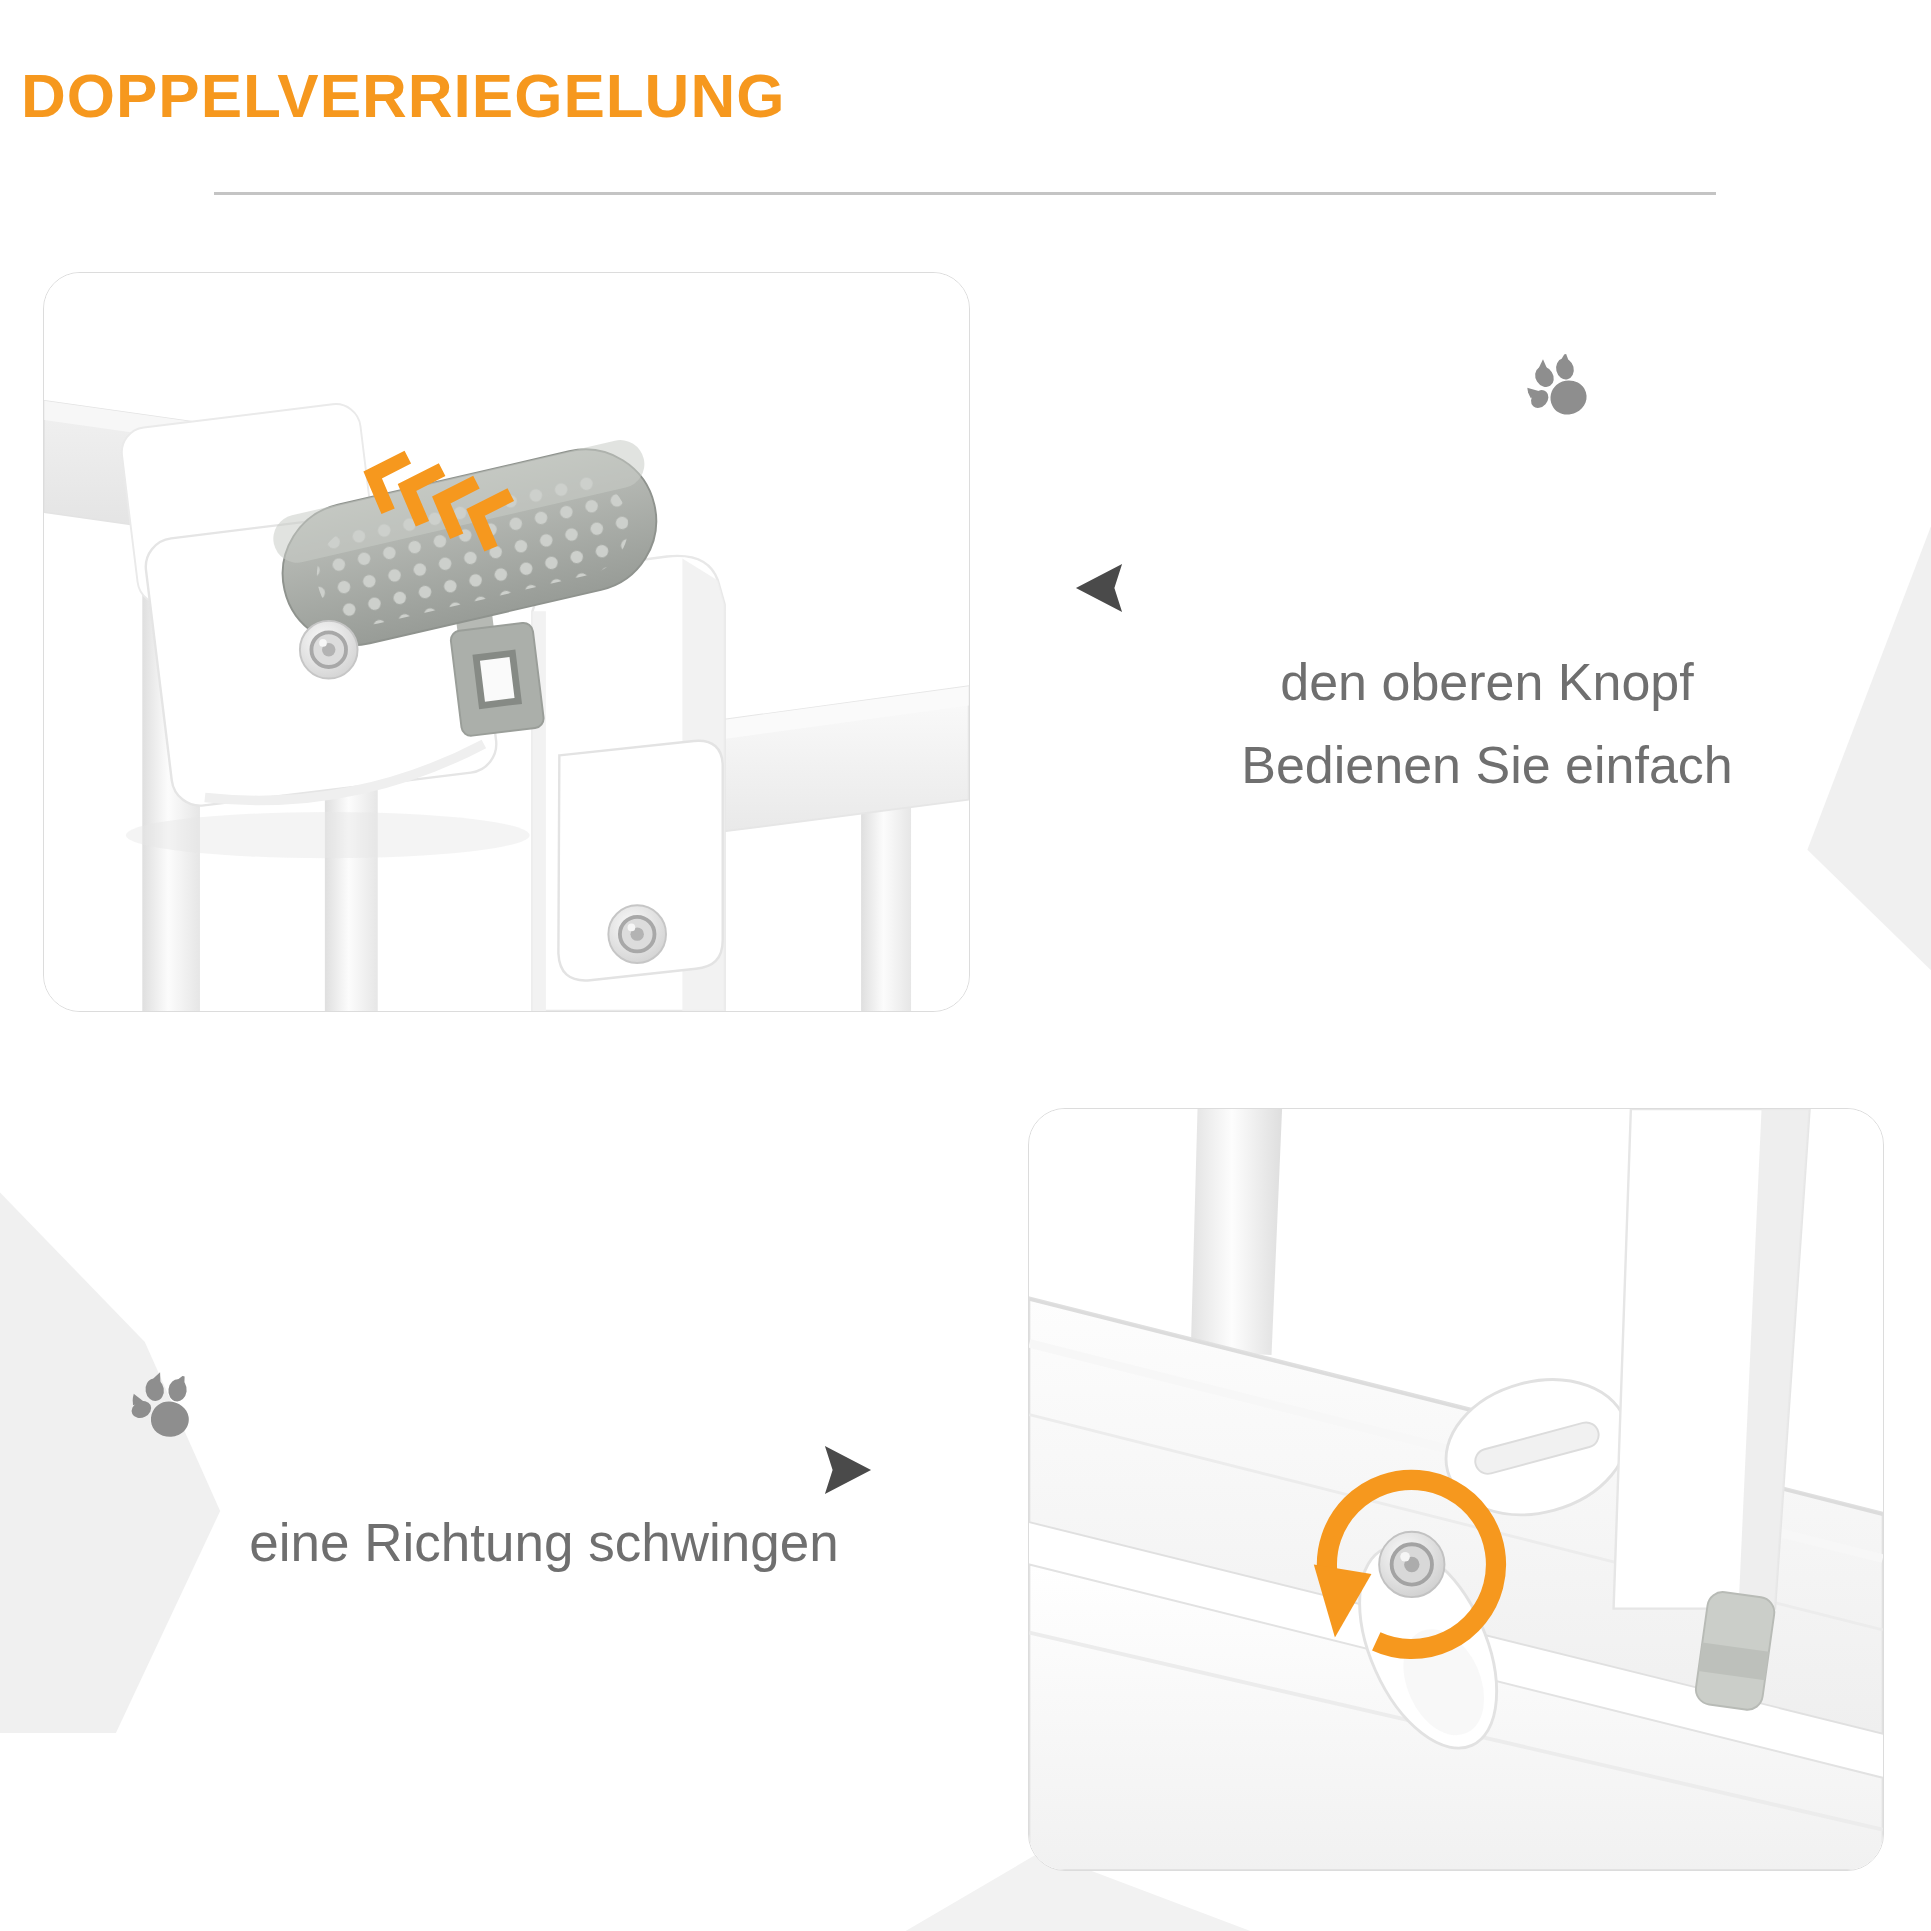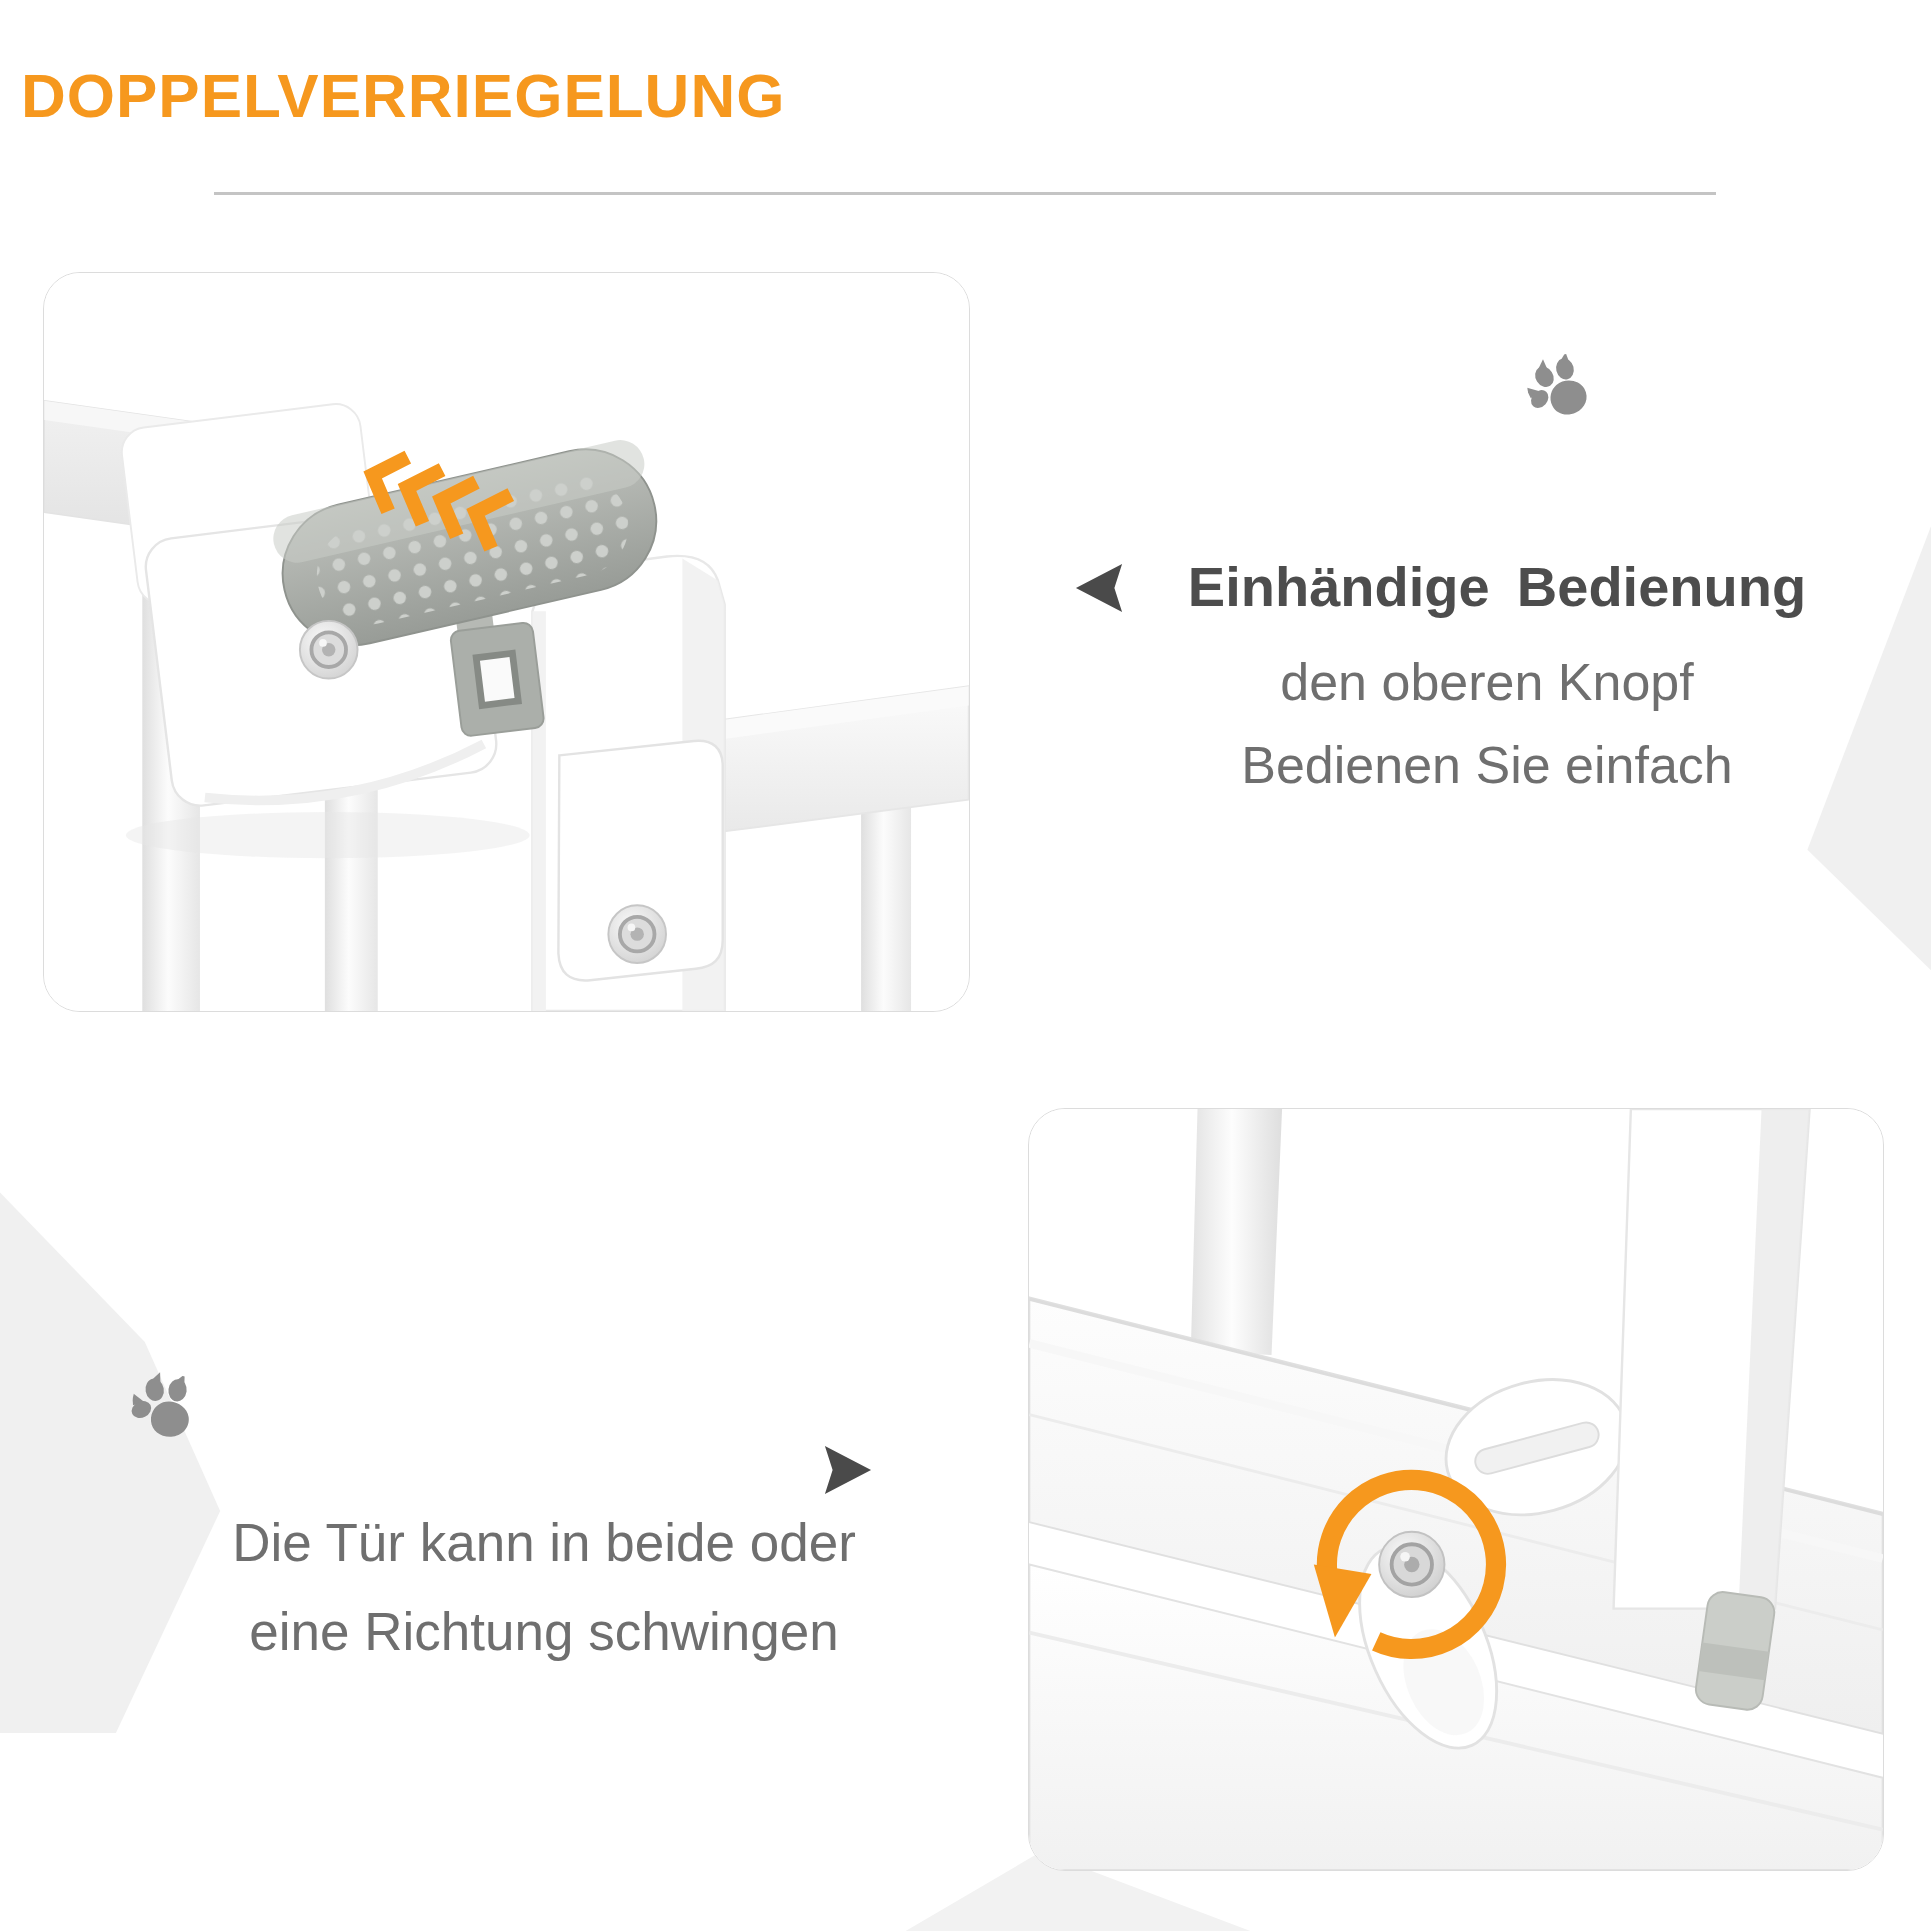--- a/index.html
+++ b/index.html
@@ -147,21 +147,20 @@
       <ellipse cx="41" cy="15" rx="9" ry="11" transform="rotate(-6 41 15)"></ellipse>
       <polygon points="2,40 -2,28 12,34"></polygon>
       <ellipse cx="11" cy="42" rx="10" ry="8" transform="rotate(-40 11 42)"></ellipse>
       <path d="M 30,30 C 40,24 54,28 58,38 C 62,48 56,58 46,61 C 36,64 26,60 23,51 C 20,42 24,34 30,30 Z"></path>
     </g>
   </svg>
 
   <svg class="abs tri" style="left:1074px;top:562px;width:50px;height:52px" viewBox="0 0 52 54">
     <path d="M 2,27 L 50,2 L 42,27 L 50,52 Z" style="fill:var(--arrow-dark,#4A4A4A)"></path>
   </svg>
-  <div class="abs feat-heading heading-right">Einhändige Bedienung</div>
   <div class="abs feat-sub sub-right">
     <span class="ln">den oberen Knopf</span>
     <span class="ln">Bedienen Sie einfach</span>
   </div>
 
   <svg class="abs" style="left:131px;top:1373px;width:71px;height:73px;transform:rotate(14deg);z-index:2" viewBox="0 0 70 72">
     <g style="fill:var(--paw-gray,#8E8E8E)">
       <polygon points="12,14 20,2 24,16"></polygon>
       <ellipse cx="19" cy="20" rx="9" ry="11" transform="rotate(-24 19 20)"></ellipse>
       <polygon points="36,8 44,-2 47,12"></polygon>
@@ -169,21 +168,20 @@
       <polygon points="2,40 -2,28 12,34"></polygon>
       <ellipse cx="11" cy="42" rx="10" ry="8" transform="rotate(-40 11 42)"></ellipse>
       <path d="M 30,30 C 40,24 54,28 58,38 C 62,48 56,58 46,61 C 36,64 26,60 23,51 C 20,42 24,34 30,30 Z"></path>
     </g>
   </svg>
 
   <svg class="abs tri" style="left:823px;top:1444px;width:50px;height:52px" viewBox="0 0 52 54">
     <path d="M 50,27 L 2,2 L 10,27 L 2,52 Z" style="fill:var(--arrow-dark,#4A4A4A)"></path>
   </svg>
   <div class="abs feat-sub sub-left">
-    <span class="ln">Die Tür kann in beide oder</span>
     <span class="ln">eine Richtung schwingen</span>
   </div>
 
   <div class="abs panel panel-bottom">
     <svg viewBox="0 0 888 792">
       <defs>
         <linearGradient id="b-vbar" x1="0" y1="0" x2="1" y2="0">
           <stop offset="0" stop-color="#E2E2E2"></stop>
             <stop offset="0.45" stop-color="#FDFDFD"></stop>
             <stop offset="1" stop-color="#DEDEDE"></stop>

